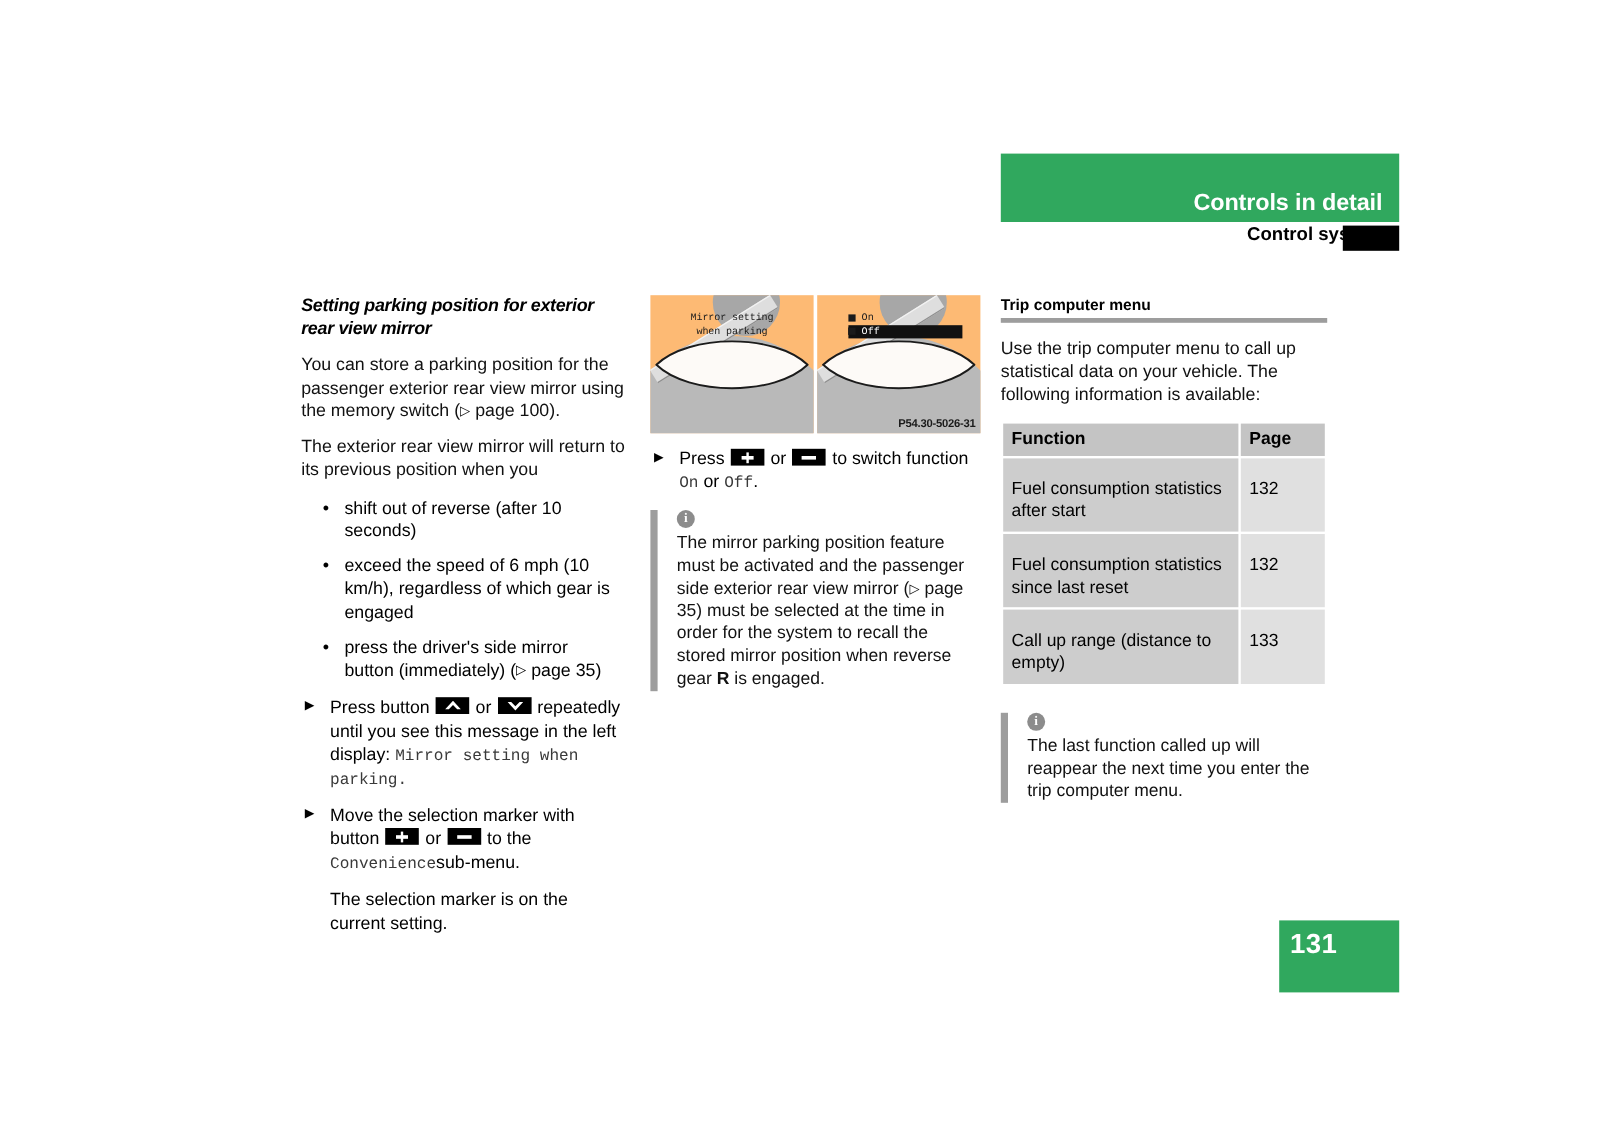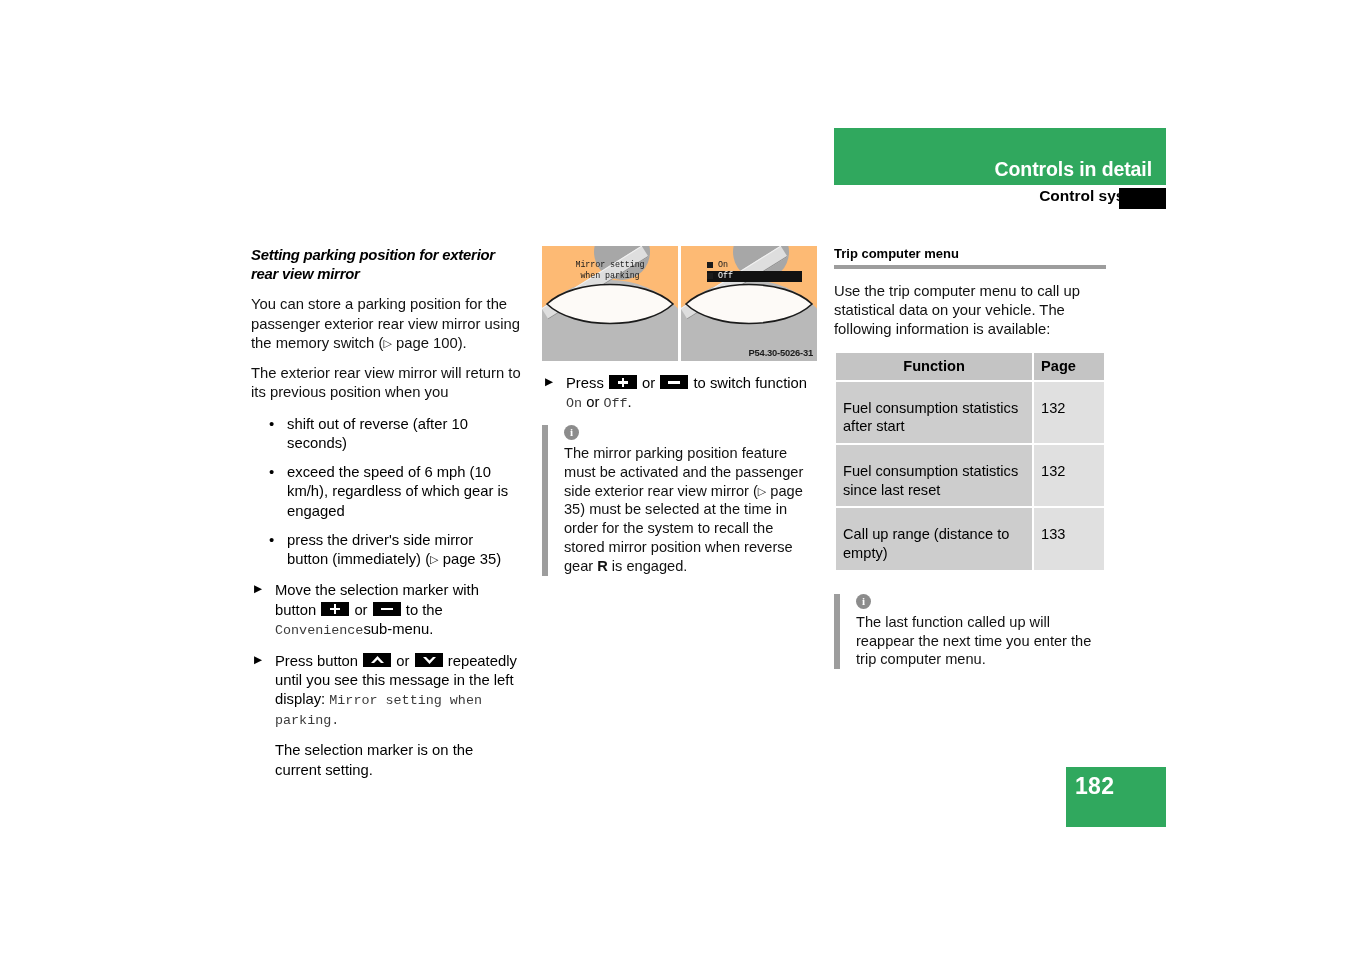--- a/index.html
+++ b/index.html
@@ -327,21 +327,21 @@
     vertical-align: top;
   }
   table.fn-table td {
     font-size: 14.6px;
     padding: 17px 7px 7px 7px;
     vertical-align: top;
     line-height: 1.28;
   }
   table.fn-table td.fn { background: #cdcdcd; width: 192px; }
   table.fn-table td.pg { background: #e0e0e0; width: 58px; }
-  table.fn-table th.fn-h { width: 192px; text-align: center; }
+  table.fn-table th.fn-h { width: 192px; }
   table.fn-table th.pg-h { background: #c4c4c4; width: 58px; }
 
   
   .pagenum {
     position: absolute;
     left: 1066px;
     top: 767px;
     width: 100px;
     height: 60px;
     background: #30a85e;
@@ -376,39 +376,39 @@
 
     <p class="para">The exterior rear view mirror will return to its previous position when you</p>
 
     <ul class="bullets">
       <li><span>shift out of reverse (after 10 seconds)</span></li>
       <li><span>exceed the speed of 6 mph (10 km/h), regardless of which gear is engaged</span></li>
       <li><span>press the driver's side mirror button (immediately) (</span><span class="tri">▷</span><span> page 35)</span></li>
     </ul>
 
     <ul class="steps">
-      <li>
-        <span>Move the selection marker with button</span>
-        <span class="keybtn"><span class="plus-h"></span><span class="plus-v"></span></span>
-        <span>or</span>
-        <span class="keybtn"><span class="minus-h"></span></span>
-        <span>to the</span>
-        <span class="mono">Convenience</span><span>sub-menu.</span>
-      </li>
       <li>
         <span>Press button</span>
         <span class="keybtn"><svg width="17" height="12" viewBox="0 0 17 12">
               <polygon points="8.5,2 15,9 12,9 8.5,5.4 5,9 2,9" fill="#ffffff"></polygon>
             </svg></span>
         <span>or</span>
         <span class="keybtn"><svg width="17" height="12" viewBox="0 0 17 12">
               <polygon points="8.5,10 2,3 5,3 8.5,6.6 12,3 15,3" fill="#ffffff"></polygon>
             </svg></span>
         <span>repeatedly until you see this message in the left display:</span>
         <span class="mono">Mirror setting when parking.</span>
+      </li>
+      <li>
+        <span>Move the selection marker with button</span>
+        <span class="keybtn"><span class="plus-h"></span><span class="plus-v"></span></span>
+        <span>or</span>
+        <span class="keybtn"><span class="minus-h"></span></span>
+        <span>to the</span>
+        <span class="mono">Convenience</span><span>sub-menu.</span>
       </li>
       <li class="nobullet">
         <span>The selection marker is on the current setting.</span>
       </li>
     </ul>
   </div>
 
   <div class="col col-mid">
 
     <div class="figure">
@@ -489,16 +489,16 @@
     </table>
 
     <div class="note" style="margin-top:22px;">
       <div class="note-bar"></div>
       <div class="info-icon">i</div>
       <p>The last function called up will reappear the next time you enter the trip computer menu.</p>
     </div>
   </div>
 
   <div class="pagenum">
-    <span>182</span>
+    <span>131</span>
   </div>
 
 </div>
 
 </body></html>

